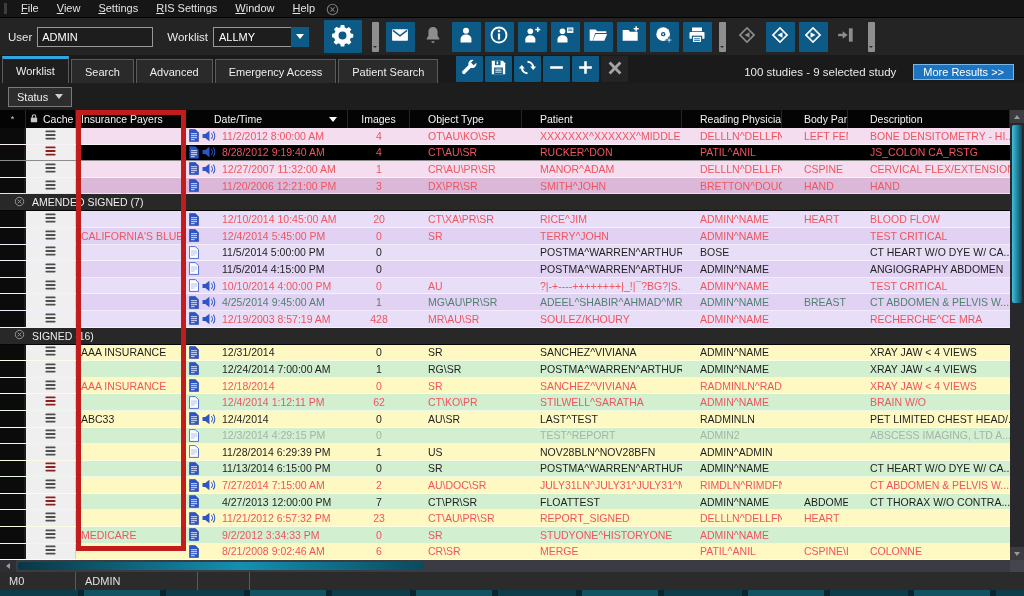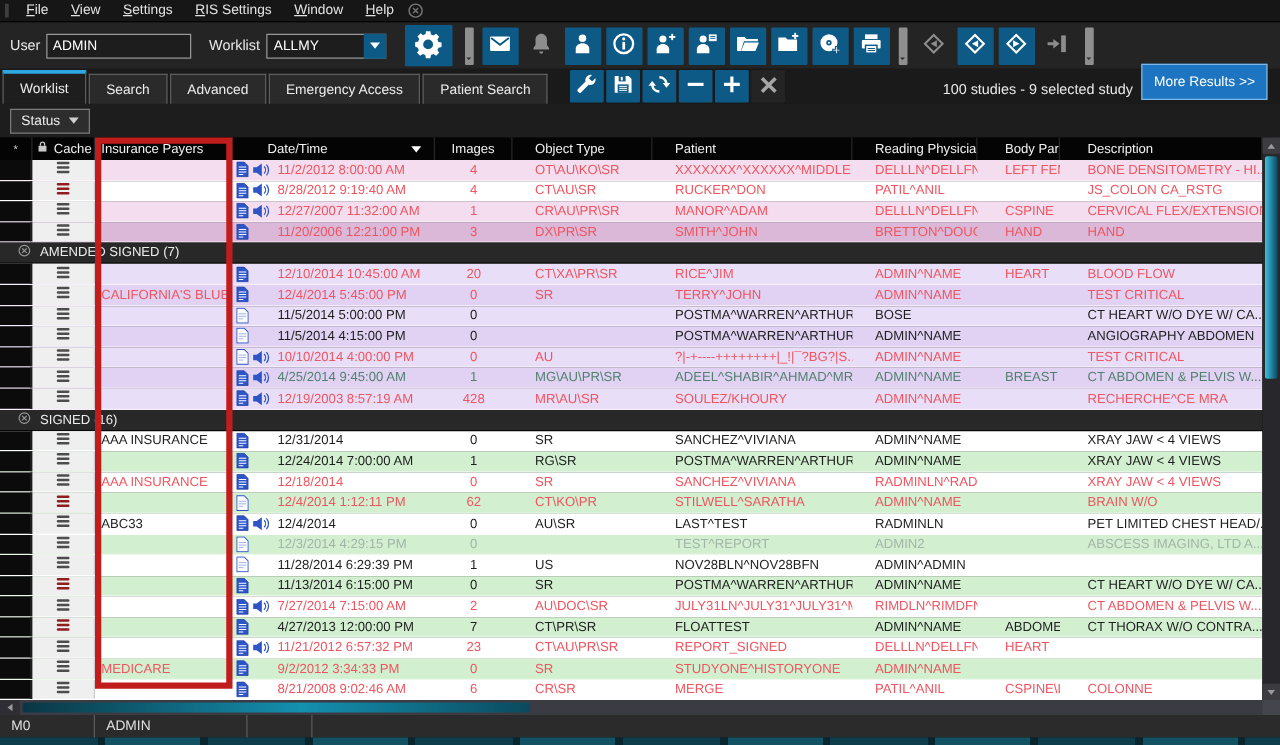--- a/index.html
+++ b/index.html
@@ -42,21 +42,21 @@
   .tab{height:24px;background:#2a2a2a;border:1px solid #5c5c5c;border-bottom:none;color:#ededed;
        font-size:11px;display:flex;align-items:center;padding:0 13px;margin-right:2px;box-sizing:border-box;white-space:nowrap}
   .tab.active{height:27px;background:#1e1e1e;border-top:3px solid #2fa8e1}
   #mini-toolbar{display:flex;align-items:center;margin-left:16px;margin-bottom:1px}
   .mbtn{width:27px;height:26px;background:#0e5a87;border:none;border-radius:1px;margin-right:2px;
         display:inline-flex;align-items:center;justify-content:center;color:#fff;padding:0}
   .mbtn svg{width:19px;height:19px}
   .mbtn.plain{background:#242424;color:#a5a5a5}
   .mbtn.plain svg{width:22px;height:22px}
   #results-summary{margin-left:auto;color:#e9e9e9;font-size:11.5px;margin-bottom:5px;white-space:nowrap}
-  #more-results{height:29px;margin:0 6px 3px 7px;background:#1d74c0;border:1px solid #7ab6e6;
+  #more-results{height:16px;margin:0 6px 3px 17px;background:#1d74c0;border:1px solid #7ab6e6;
                 color:#fff;font-size:11px;padding:1px 9px;white-space:nowrap}
 
   
   #filterbar{height:27px;background:#1d1d1d;display:flex;align-items:center;padding-left:8px;box-sizing:border-box}
   #status-btn{height:20px;background:#2d2d2d;border:1px solid #7a7a7a;color:#ededed;font-size:11px;
               display:flex;align-items:center;gap:7px;padding:0 8px}
   #status-btn .tri-down{border-top-color:#cfcfcf}
 
   
   #gridwrap{height:450px;display:flex;background:#141414}
@@ -74,23 +74,23 @@
   .h-ot{padding-left:18px}.h-pt{padding-left:18px}.h-ph{padding-left:18px}
   .h-bp{padding-left:22px}.h-ds{padding-left:22px;border-right:none}
   #gbody{height:432px;overflow:hidden}
 
   .grow{height:17px;box-sizing:border-box;background:#282828;border-bottom:1px solid #060606;
         display:flex;align-items:center;color:#ededed;font-size:10.5px;padding-left:14px;gap:7px}
   .row{height:16.6px;box-sizing:border-box;display:grid;
        grid-template-columns:26px 50px 110px 34px 128px 62px 112px 160px 100px 66px 1fr;
        align-items:center;font-size:10.5px;border-bottom:1px solid rgba(255,255,255,.55);cursor:default}
   .row>div{height:100%;display:flex;align-items:center;white-space:nowrap;overflow:hidden}
-  .row.pink.a{background:#f3ddee}.row.pink.b{background:#ffffff}.row.pink.selected{background:#dcb8d8}
+  .row.pink.a{background:#f3ddee}.row.pink.b{background:#000000}.row.pink.selected{background:#dcb8d8}
   .row.purple.a{background:#e9def7}.row.purple.b{background:#e1d2f3}
-  .row.green.a{background:#ffffff}.row.green.b{background:#d2efd0}
+  .row.green.a{background:#fef9c3}.row.green.b{background:#d2efd0}
   .t-red{color:#ef5560}.t-black{color:#1e1e1e}.t-teal{color:#51806f}.t-gray{color:#a2b5a7}
   .c-ind{background:#0b0b0b;border-right:2px solid #1c1c1c;box-sizing:border-box}
   .c-cache{background:#efefef;justify-content:center;border-right:1px solid #cfcfcf;box-sizing:border-box}
   .c-cache svg{width:15px;height:12px}
   .c-ins{padding-left:5px}
   .c-icons{gap:3px;padding-left:3px}
   .doc-icon{display:inline-flex}.doc-icon svg{width:10px;height:13px}
   .audio-icon{display:inline-flex}.audio-icon svg{width:14px;height:12px}
   .c-date{padding-left:2px}
   .c-img{justify-content:center}

